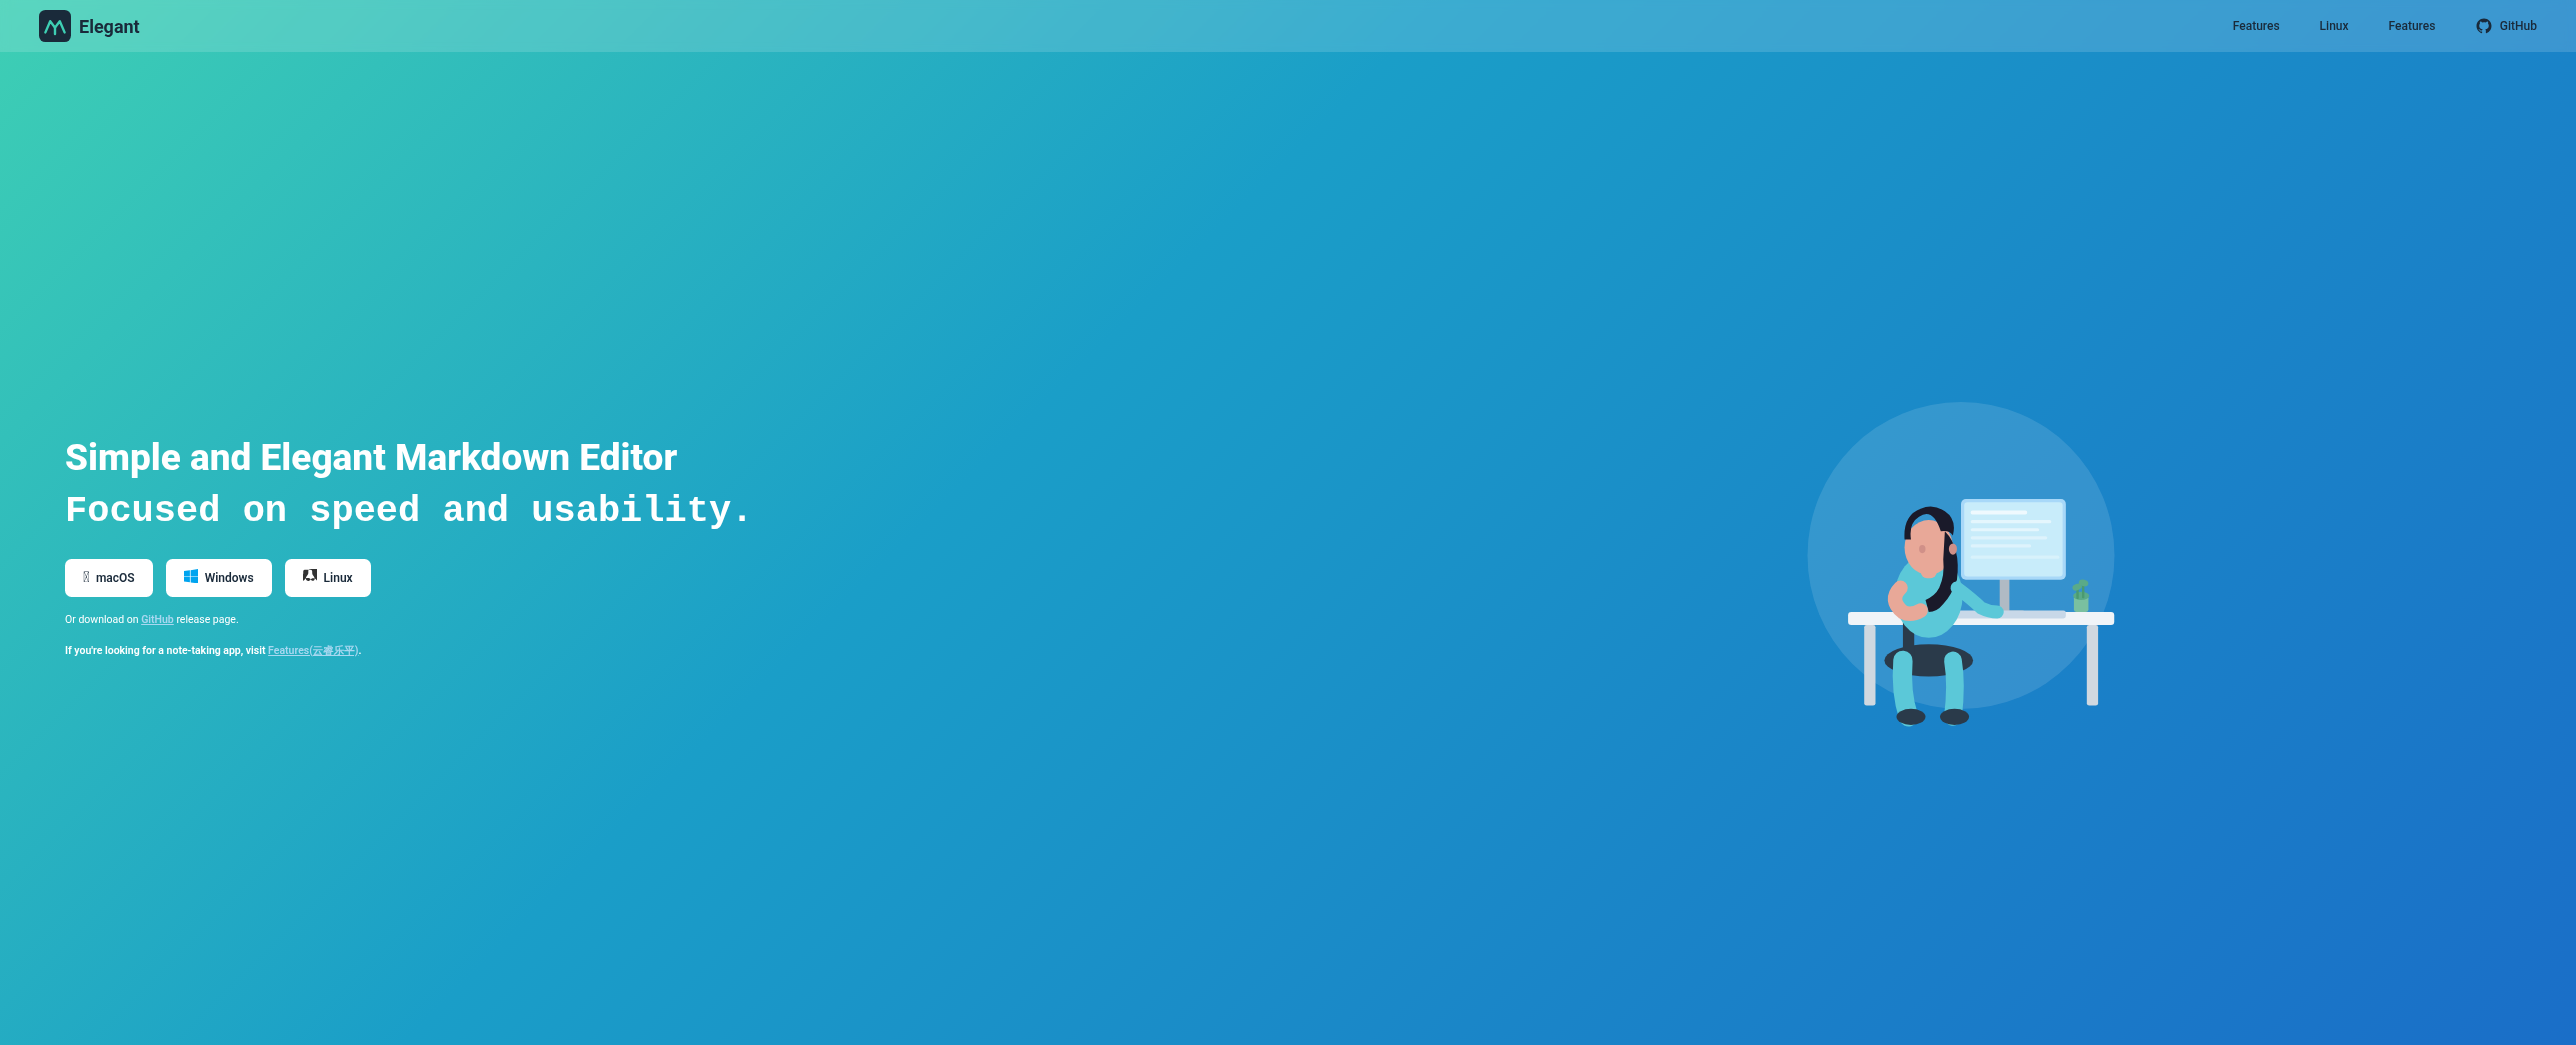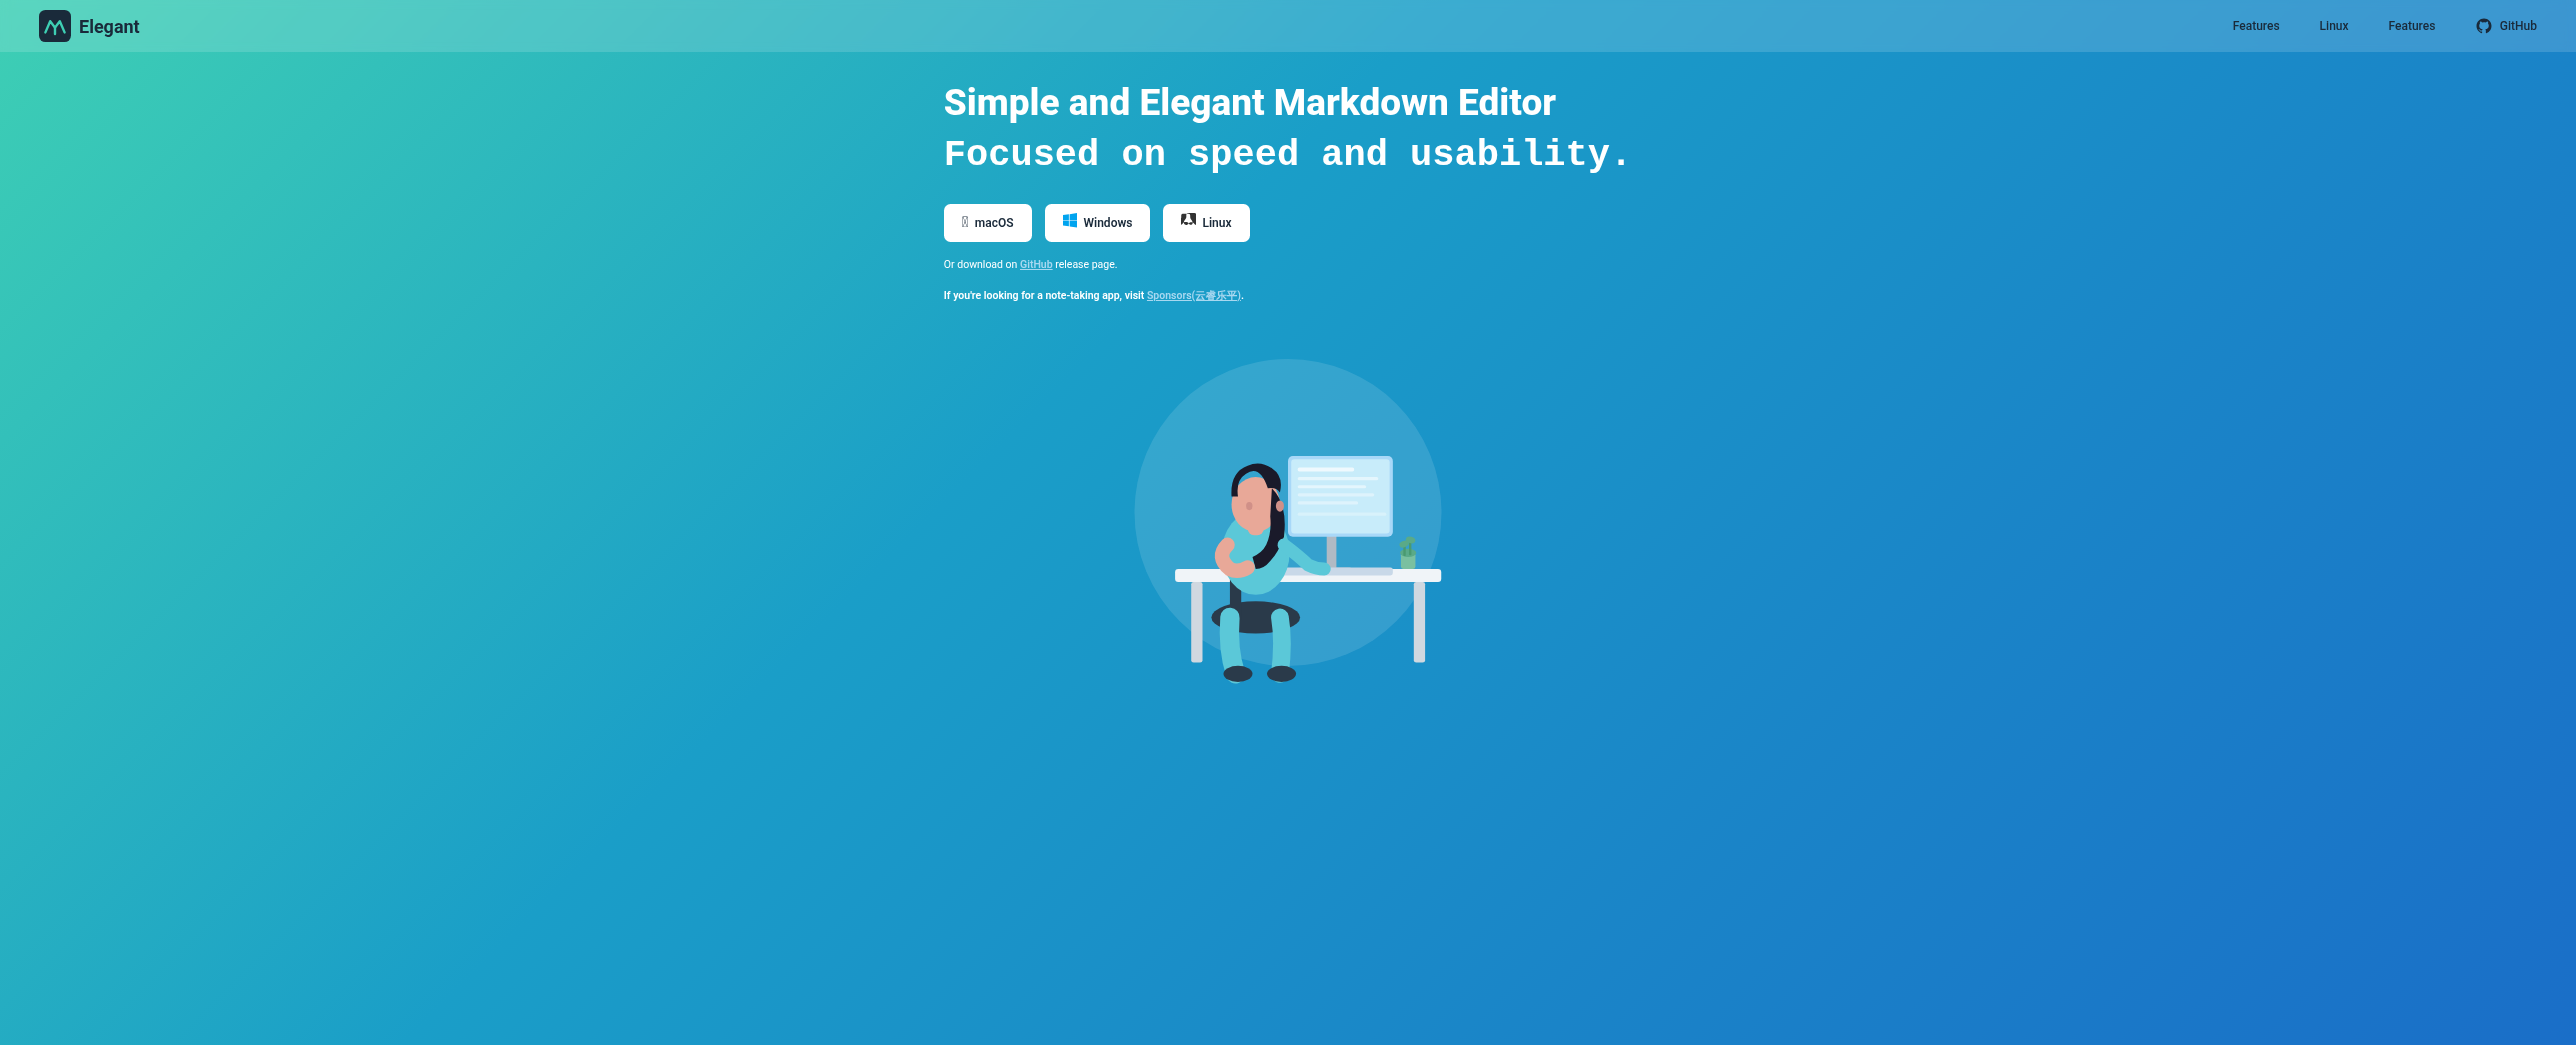--- a/index.html
+++ b/index.html
@@ -69,21 +69,20 @@
 
     
     .hero {
       min-height: 100vh;
       background: linear-gradient(135deg, #3ecfb4 0%, #1a9ec8 40%, #1a85c8 70%, #1a6ec8 100%);
       display: flex;
       align-items: center;
       padding: 65px 65px 32px 65px;
       position: relative;
       overflow: hidden;
-      flex-direction: column;
     }
 
     .hero-content {
       flex: 0 0 55%;
       padding-top: 16px;
     }
 
     .hero-title {
       font-size: 37px;
       font-weight: 800;
@@ -259,21 +258,21 @@
         </span>
         <span>Linux</span>
       </a>
     </div>
 
     <p class="github-release">
       <span>Or download on </span><a href="#">GitHub</a><span> release page.</span>
     </p>
 
     <p class="note-taking">
-      <span>If you're looking for a note-taking app, visit </span><a href="#">Sponsors(云睿乐平)</a><span>.</span>
+      <span>If you're looking for a note-taking app, visit </span><a href="#">Features(云睿乐平)</a><span>.</span>
     </p>
   </div>
 
   <div class="hero-illustration">
     <div class="illustration-wrapper">
 
       <div class="bg-circle"></div>
 
 
       <svg class="scene-svg" viewBox="0 0 440 460" xmlns="http://www.w3.org/2000/svg">

